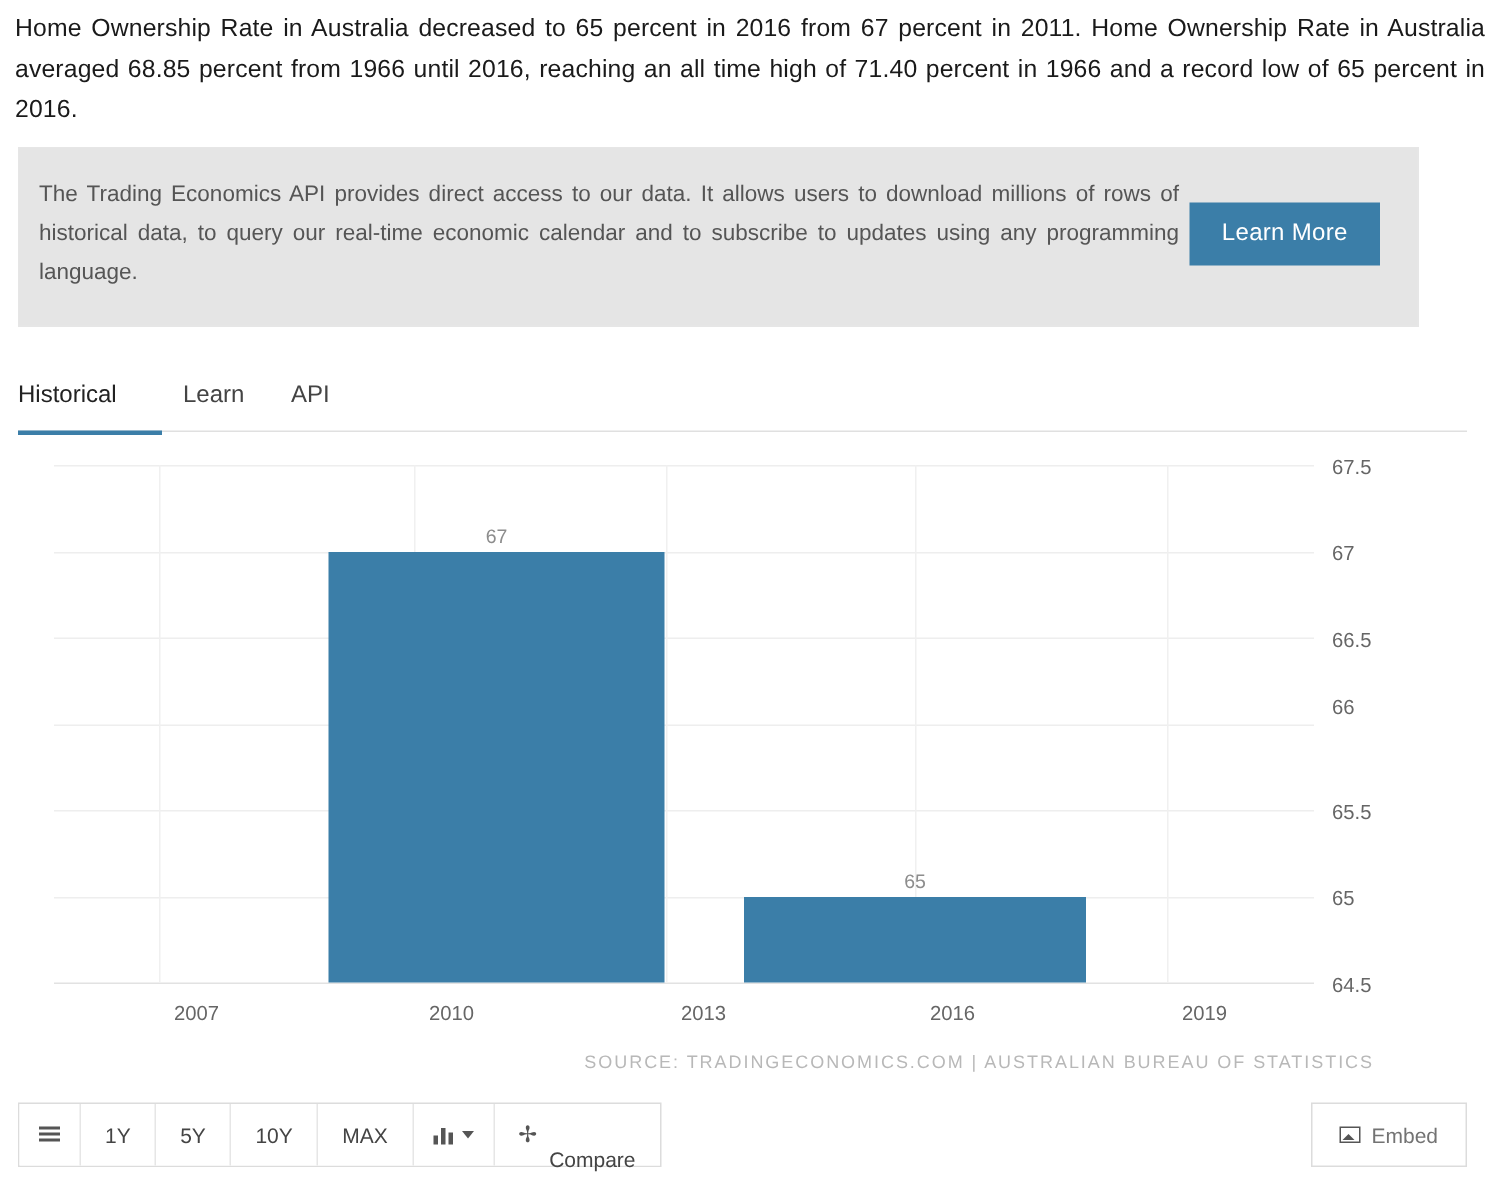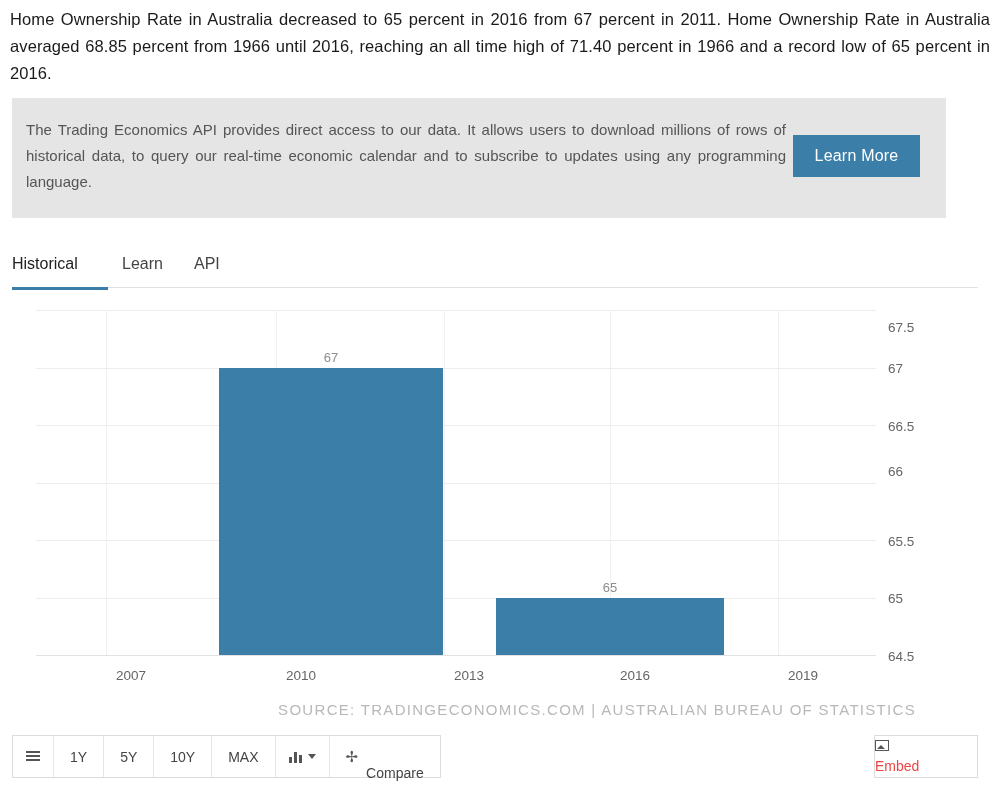--- a/index.html
+++ b/index.html
@@ -155,21 +155,21 @@
     position: absolute;
     font-size: 13.5px;
     color: #666;
     text-align: right;
     white-space: nowrap;
   }
   .source {
     position: absolute;
     right: 62px;
     top: 405px;
-    font-size: 15px;
+    font-size: 12px;
     color: #b8b8b8;
     letter-spacing: 1.3px;
     white-space: nowrap;
   }
 
   
   .toolbar {
     position: absolute;
     left: 12px;
     top: 735px;
@@ -210,28 +210,27 @@
   }
   .tb-embed {
     position: absolute;
     right: 0;
     top: 0;
     height: 43px;
     min-width: 104px;
     border: 1px solid #dcdcdc;
     background: #fff;
     display: flex;
-    align-items: flex-start;
+    align-items: center;
     justify-content: center;
     gap: 7px;
     font-size: 14px;
-    color: #ef4444;
+    color: #737373;
     cursor: pointer;
     box-sizing: border-box;
-    flex-direction: column;
   }
   .caret {
     display: inline-block;
     width: 0; height: 0;
     border-left: 4px solid transparent;
     border-right: 4px solid transparent;
     border-top: 5px solid #555;
     margin-left: 5px;
   }
   .bars-icon {
@@ -325,21 +324,21 @@
       <div class="bar-label" style="left:183px; width:224px; top:40px;">67</div>
       <div class="bar-label" style="left:460px; width:228px; top:270px;">65</div>
 
       <div class="xtick" style="left:30px; width:80px; top:358px;">2007</div>
       <div class="xtick" style="left:200px; width:80px; top:358px;">2010</div>
       <div class="xtick" style="left:368px; width:80px; top:358px;">2013</div>
       <div class="xtick" style="left:534px; width:80px; top:358px;">2016</div>
       <div class="xtick" style="left:702px; width:80px; top:358px;">2019</div>
     </div>
 
-    <div class="ytick" style="top:24px;text-align:right;">67.5</div>
+    <div class="ytick" style="top:8px;text-align:right;">67.5</div>
     <div class="ytick" style="top:65px;">67</div>
     <div class="ytick" style="top:123px;">66.5</div>
     <div class="ytick" style="top:168px;text-align:right;">66</div>
     <div class="ytick" style="top:238px;">65.5</div>
     <div class="ytick" style="top:295px;">65</div>
     <div class="ytick" style="top:353px;">64.5</div>
 
     <div class="source">SOURCE: TRADINGECONOMICS.COM  |  AUSTRALIAN BUREAU OF STATISTICS</div>
   </div>
 

